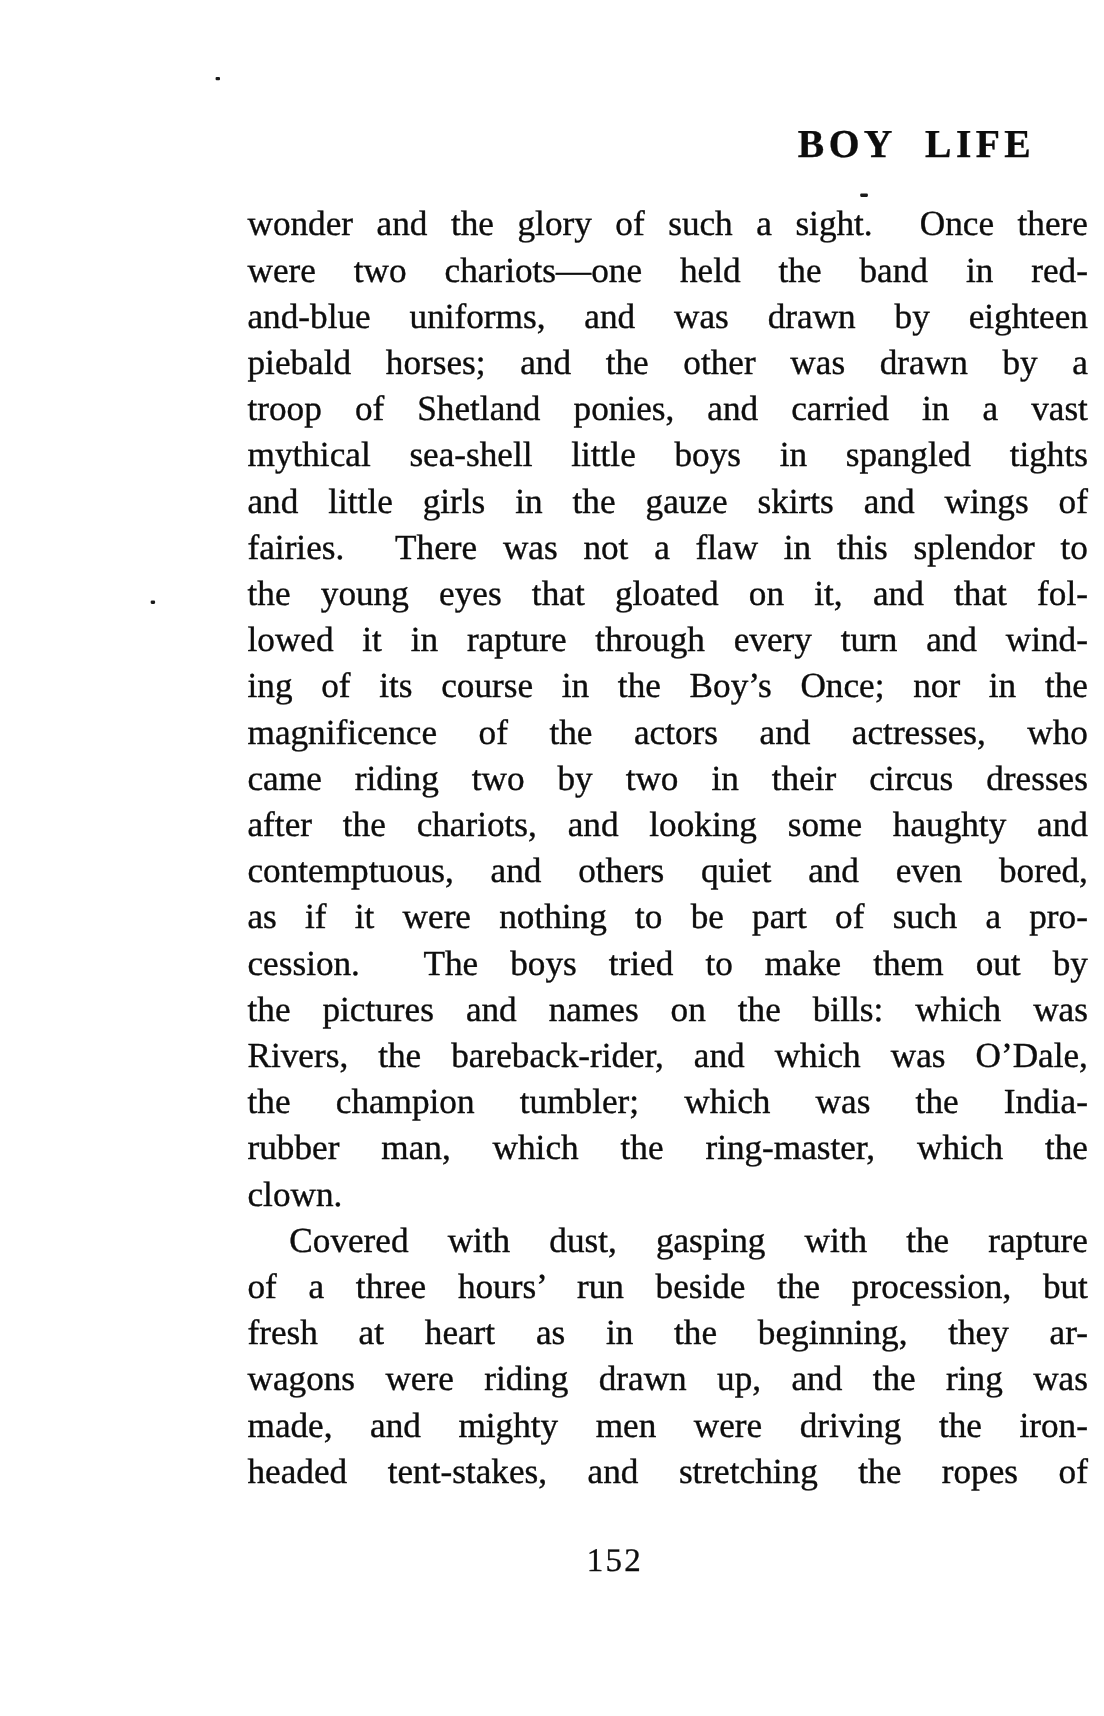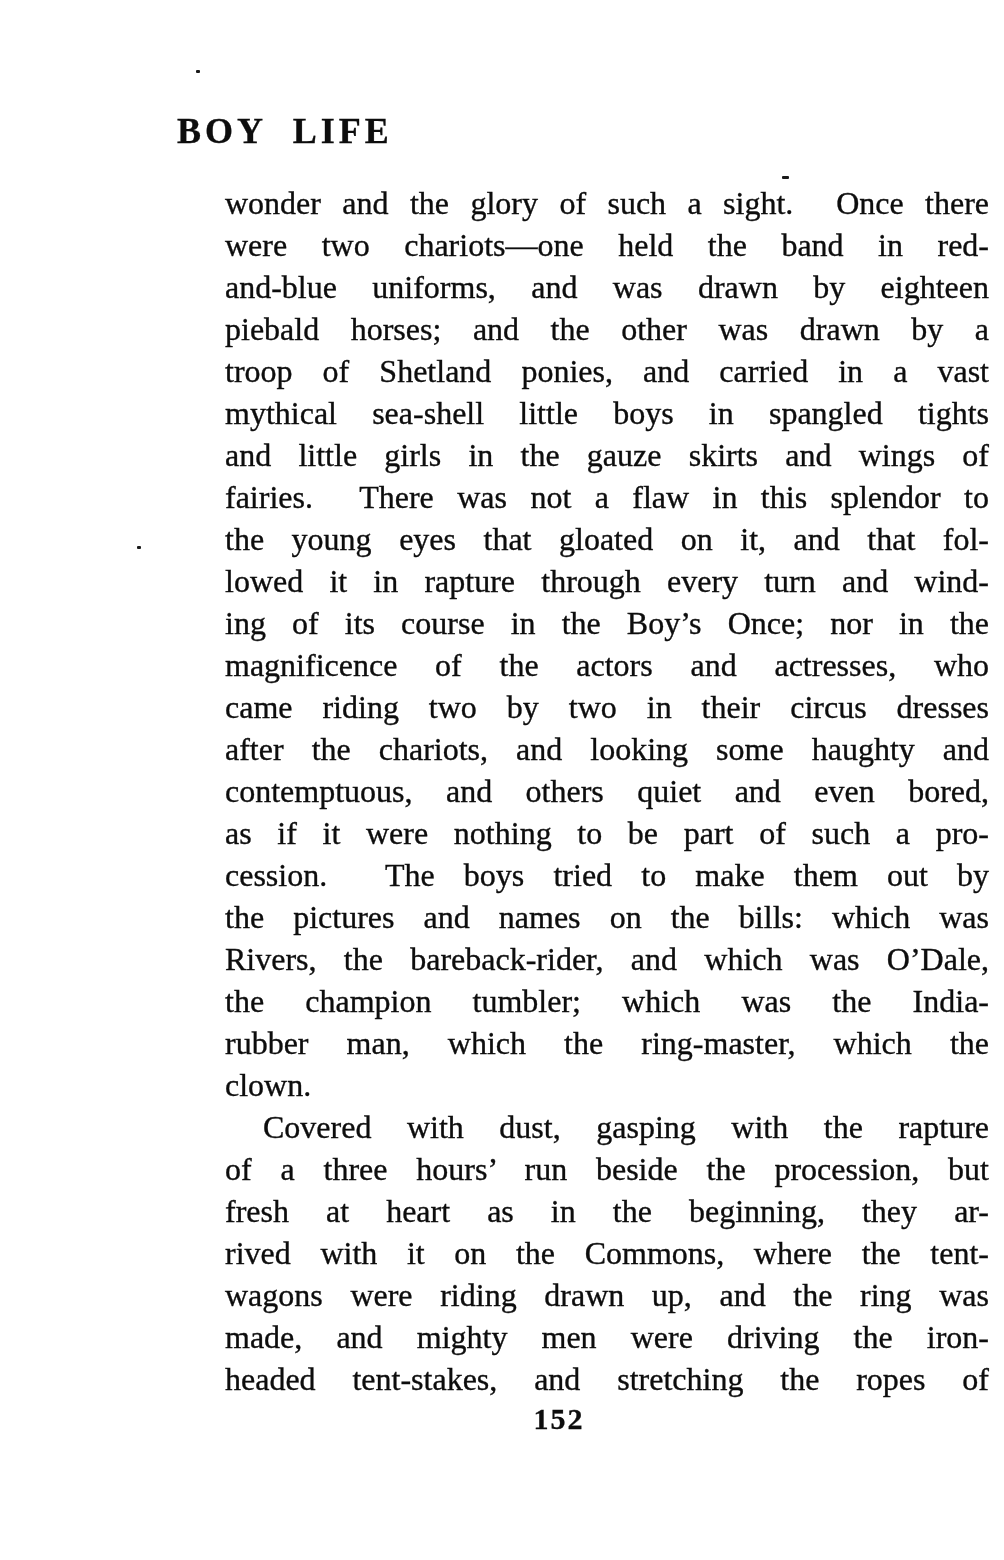--- a/index.html
+++ b/index.html
@@ -14,21 +14,21 @@
     background: #ffffff;
     overflow: hidden;
     font-family: "Liberation Serif", "DejaVu Serif", serif;
     color: #0d0d0d;
   }
   .running-head {
     position: absolute;
     top: 110px;
     left: 177px;
     width: 764px;
-    text-align: left;
+    text-align: right;
     font-size: 36px;
     font-weight: bold;
     letter-spacing: 4px;
     word-spacing: 14px;
     -webkit-text-stroke: 0.3px #0d0d0d;
   }
   .body-text {
     position: absolute;
     top: 182px;
     left: 177px;
@@ -52,21 +52,20 @@
     text-indent: 38px;
   }
   .folio {
     position: absolute;
     top: 1402px;
     left: 177px;
     width: 764px;
     text-align: center;
     font-size: 30px;
     letter-spacing: 2px;
-    font-weight: bold;
     -webkit-text-stroke: 0.3px #0d0d0d;
   }
   .speck {
     position: absolute;
     background: #1a1a1a;
     border-radius: 1px;
   }
   .speck-1 { left: 196px; top: 70px;  width: 4px; height: 3px; }
   .speck-2 { left: 782px; top: 176px; width: 7px; height: 3px; }
   .speck-3 { left: 137px; top: 546px; width: 4px; height: 3px; }
@@ -96,21 +95,20 @@
       <div class="line">as if it were nothing to be part of such a pro-</div>
       <div class="line">cession.&nbsp; The boys tried to make them out by</div>
       <div class="line">the pictures and names on the bills: which was</div>
       <div class="line">Rivers, the bareback-rider, and which was O’Dale,</div>
       <div class="line">the champion tumbler; which was the India-</div>
       <div class="line">rubber man, which the ring-master, which the</div>
       <div class="line para-end">clown.</div>
       <div class="line indent">Covered with dust, gasping with the rapture</div>
       <div class="line">of a three hours’ run beside the procession, but</div>
       <div class="line">fresh at heart as in the beginning, they ar-</div>
-      <div class="line">rived with it on the Commons, where the tent-</div>
       <div class="line">wagons were riding drawn up, and the ring was</div>
       <div class="line">made, and mighty men were driving the iron-</div>
       <div class="line">headed tent-stakes, and stretching the ropes of</div>
     </div>
 
   <div class="folio">152</div>
 
   <div class="speck speck-1"></div>
   <div class="speck speck-2"></div>
   <div class="speck speck-3"></div>

